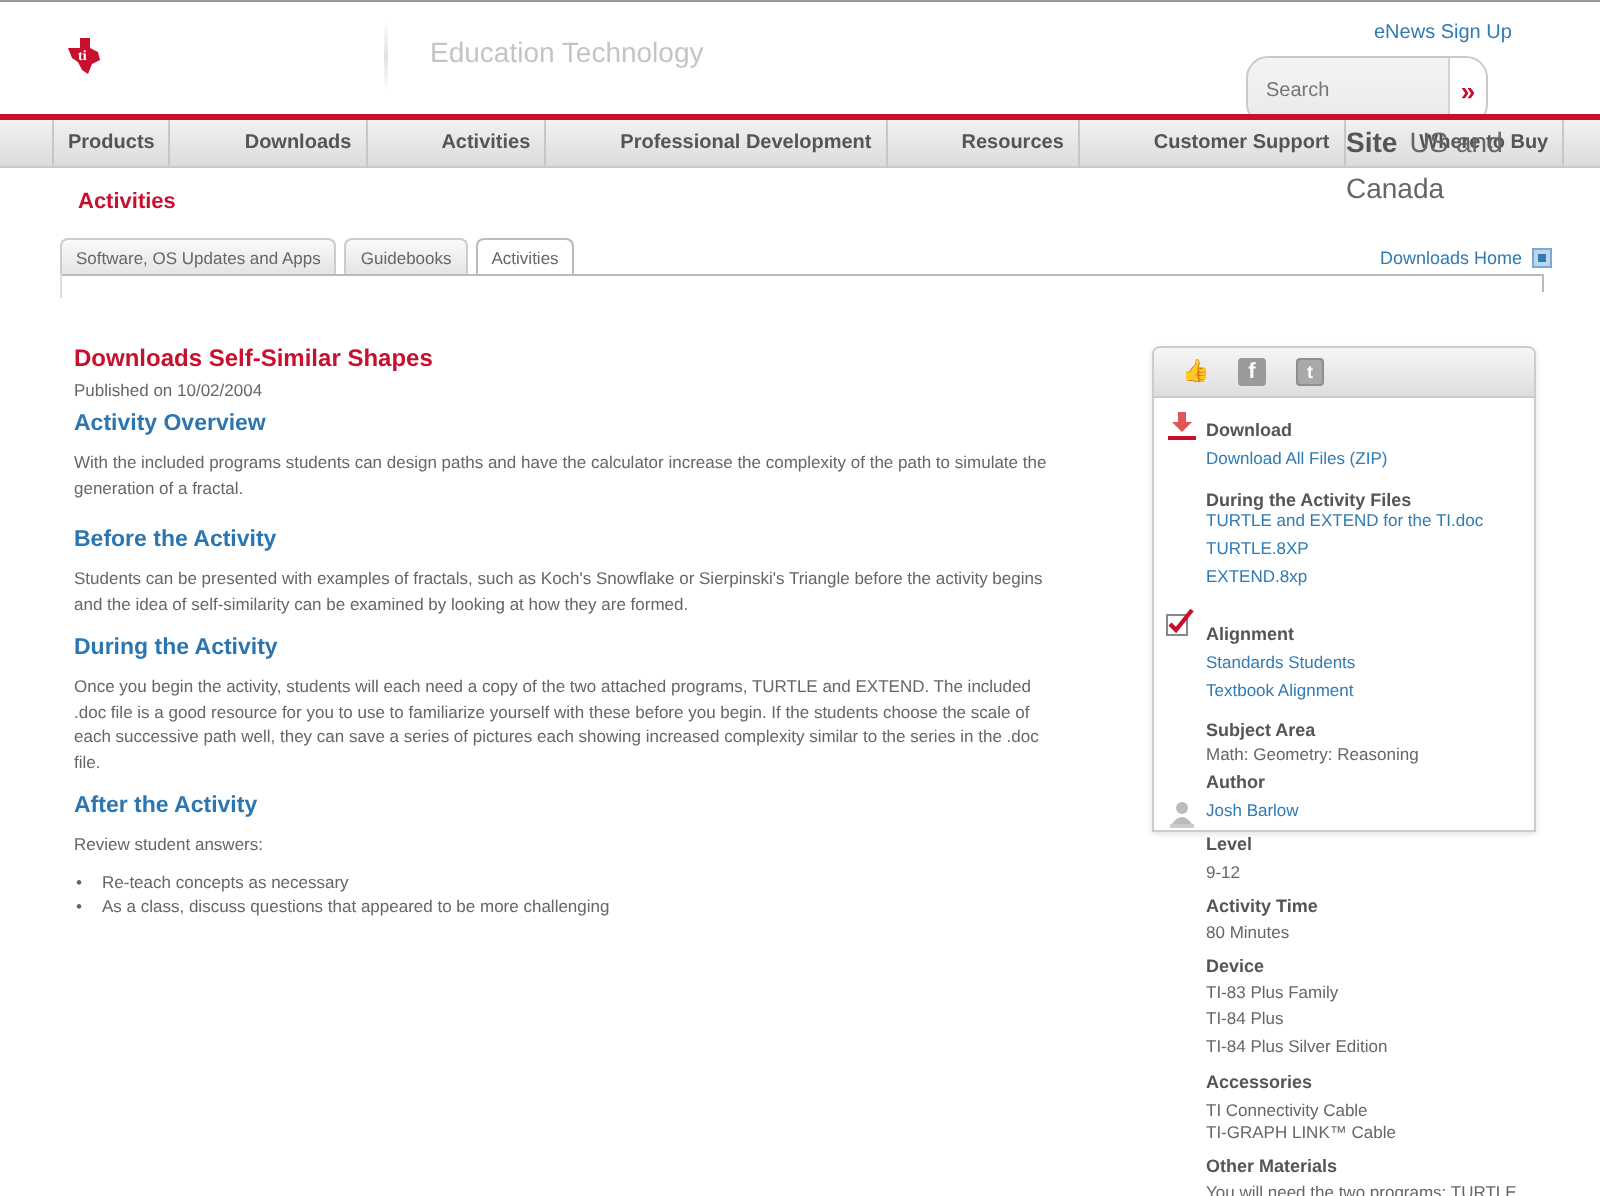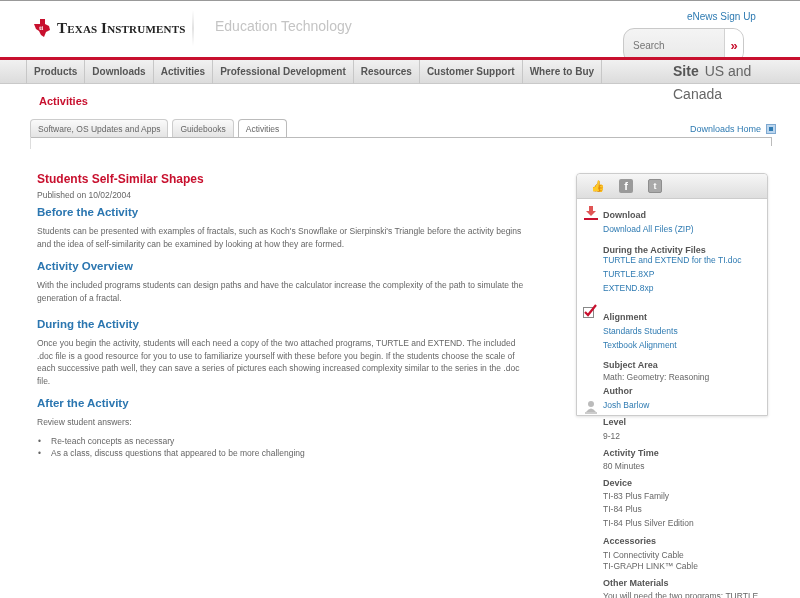--- a/index.html
+++ b/index.html
@@ -17,21 +17,21 @@
   .logo-text .sm { font-size: 11px; }
   .header-divider { position: absolute; left: 192px; top: 10px; width: 2px; height: 36px; background: linear-gradient(#fff, #e2e2e2, #fff); }
   .edu-tech { position: absolute; left: 215px; top: 18px; font-size: 14px; color: #c4c4c4; }
   .enews { position: absolute; left: 687px; top: 11px; font-size: 10px; color: #2f7bb2; }
   .search { position: absolute; left: 623px; top: 28px; width: 121px; height: 35px; border: 1px solid #c9c9c9; border-radius: 11px; background: linear-gradient(#f4f4f4, #e9e9e9); display: flex; overflow: hidden; }
   .search input { border: none; background: transparent; font-family: "Liberation Sans", sans-serif; font-size: 10px; color: #888; padding-left: 9px; width: 100px; outline: none; }
   .search-btn { width: 22px; border-left: 1px solid #d2d2d2; background: #fff; color: #c8102e; font-weight: bold; font-size: 13px; display: flex; align-items: center; justify-content: center; line-height: 1; }
 
   
   .nav { position: absolute; left: 0; top: 57px; width: 800px; height: 27px; border-top: 3px solid #c8102e; background: linear-gradient(#f1f1f1, #dcdcdc); border-bottom: 1px solid #c9c9c9; }
-  .nav-items { position: absolute; left: 26px; top: 0; display: flex; height: 24px; border-left: 1px solid #c7c7c7; }
+  .nav-items { position: absolute; left: 26px; top: 0; display: flex; height: 24px; border-left: 1px solid #c7c7c7; gap: 30px; }
   .nav-item { font-size: 10px; font-weight: bold; color: #555; padding: 0 7px; line-height: 23px; border-right: 1px solid #c7c7c7; height: 24px; }
   .site { position: absolute; left: 673px; top: 0; line-height: 23px; font-size: 14px; }
   .site b { color: #555; margin-right: 6px; }
   .site span { color: #666; }
 
   
   .section-title { position: absolute; left: 39px; top: 95px; font-size: 11px; font-weight: bold; color: #c8102e; }
 
   
   .tabs { position: absolute; left: 30px; top: 119px; display: flex; }
@@ -74,21 +74,20 @@
 </head>
 <body>
 
 <div class="topline"></div>
 
 <div class="logo">
   <svg class="logo-mark" viewBox="0 0 20 20">
     <path d="M2 6 L8 6 L8 1 L13 1 L13 6 L17 8 L18 12 L14 14 L12 19 L9 17 L7 13 L4 11 Z" fill="#c8102e"></path>
     <text x="7" y="12" font-size="7" fill="#fff" font-family="Liberation Serif, serif" font-weight="bold">ti</text>
   </svg>
-  <span class="logo-text"><span class="big">T</span><span class="sm">EXAS</span> <span class="big">I</span><span class="sm">NSTRUMENTS</span></span>
 </div>
 <div class="header-divider"></div>
 <div class="edu-tech">Education Technology</div>
 <a class="enews">eNews Sign Up</a>
 <div class="search">
   <input type="text" placeholder="Search" style="">
   <div class="search-btn">
       <span>»</span>
     </div>
 </div>
@@ -116,30 +115,30 @@
 </div>
 <div class="tabline"></div>
 <div class="tabline-left"></div>
 <div class="tabline-right"></div>
 <a class="downloads-home">
   <span>Downloads Home</span>
   <span class="home-icon"></span>
 </a>
 
 <div class="main">
-  <div class="act-title">Students Self-Similar Shapes</div>
+  <div class="act-title">Downloads Self-Similar Shapes</div>
   <div class="published">Published on 10/02/2004</div>
 
+  <div class="sec gap">
+    <div class="h2">Activity Overview</div>
+    <div class="para">With the included programs students can design paths and have the calculator increase the complexity of the path to simulate the generation of a fractal.</div>
+  </div>
   <div class="sec">
     <div class="h2">Before the Activity</div>
     <div class="para">Students can be presented with examples of fractals, such as Koch's Snowflake or Sierpinski's Triangle before the activity begins and the idea of self-similarity can be examined by looking at how they are formed.</div>
-  </div>
-  <div class="sec gap">
-    <div class="h2">Activity Overview</div>
-    <div class="para">With the included programs students can design paths and have the calculator increase the complexity of the path to simulate the generation of a fractal.</div>
   </div>
   <div class="sec">
     <div class="h2">During the Activity</div>
     <div class="para">Once you begin the activity, students will each need a copy of the two attached programs, TURTLE and EXTEND. The included .doc file is a good resource for you to use to familiarize yourself with these before you begin. If the students choose the scale of each successive path well, they can save a series of pictures each showing increased complexity similar to the series in the .doc file.</div>
   </div>
   <div class="sec">
     <div class="h2">After the Activity</div>
     <div class="para">Review student answers:</div>
     <ul class="bullets">
       <li>Re-teach concepts as necessary</li>

